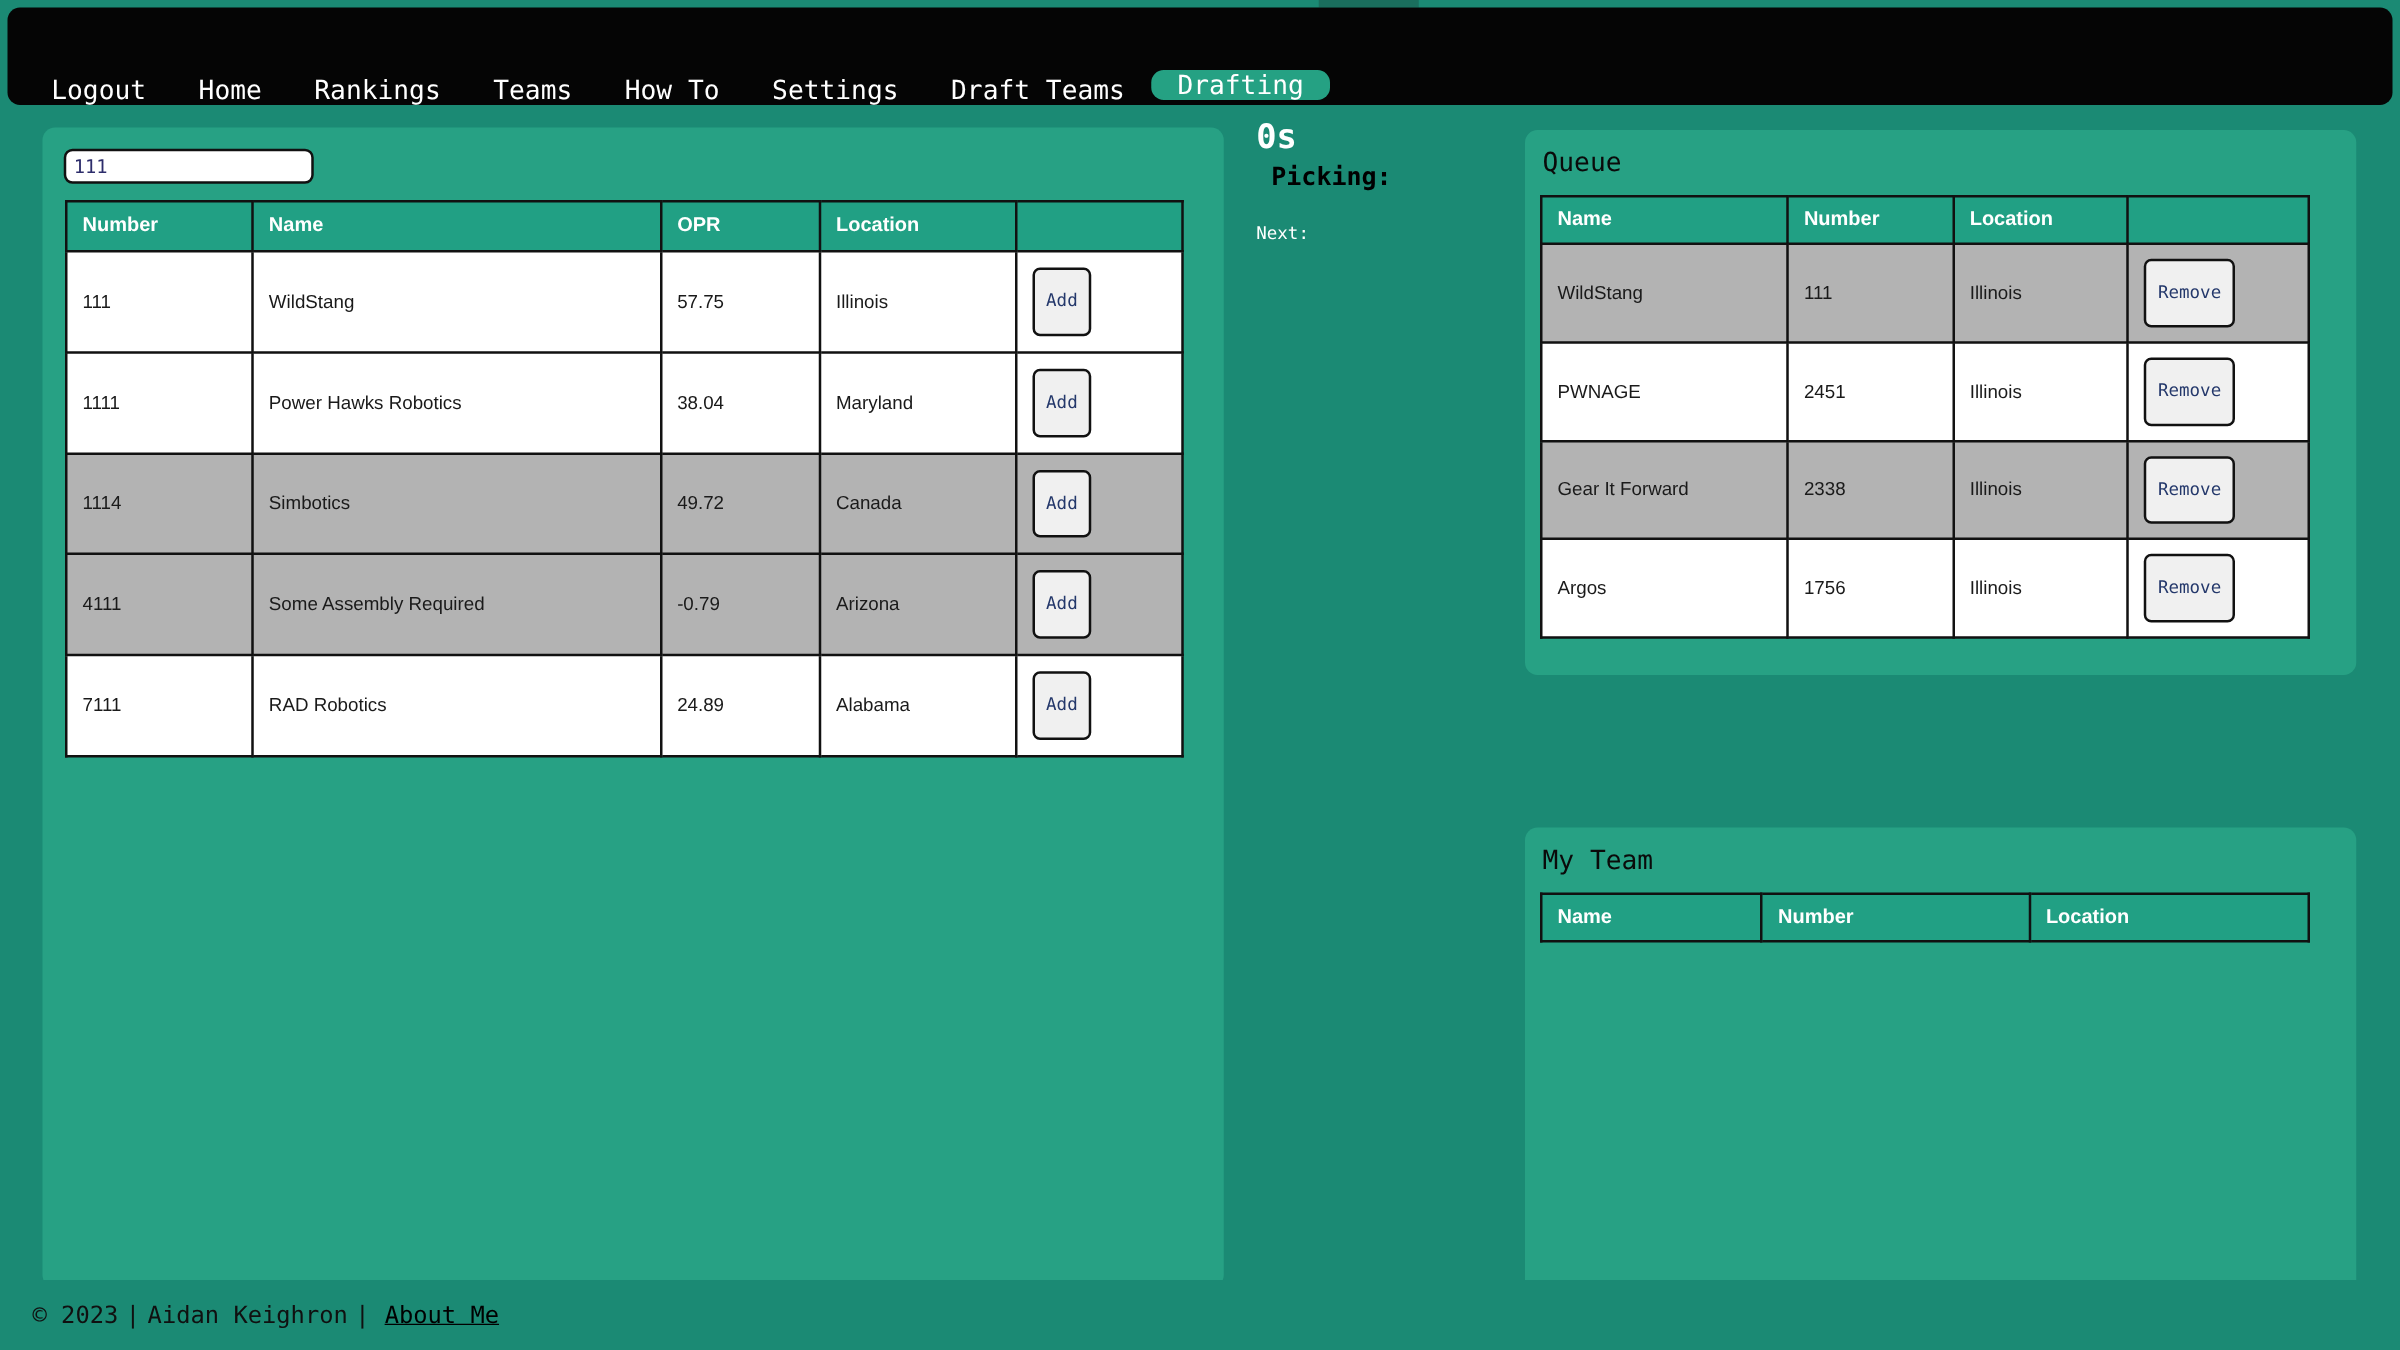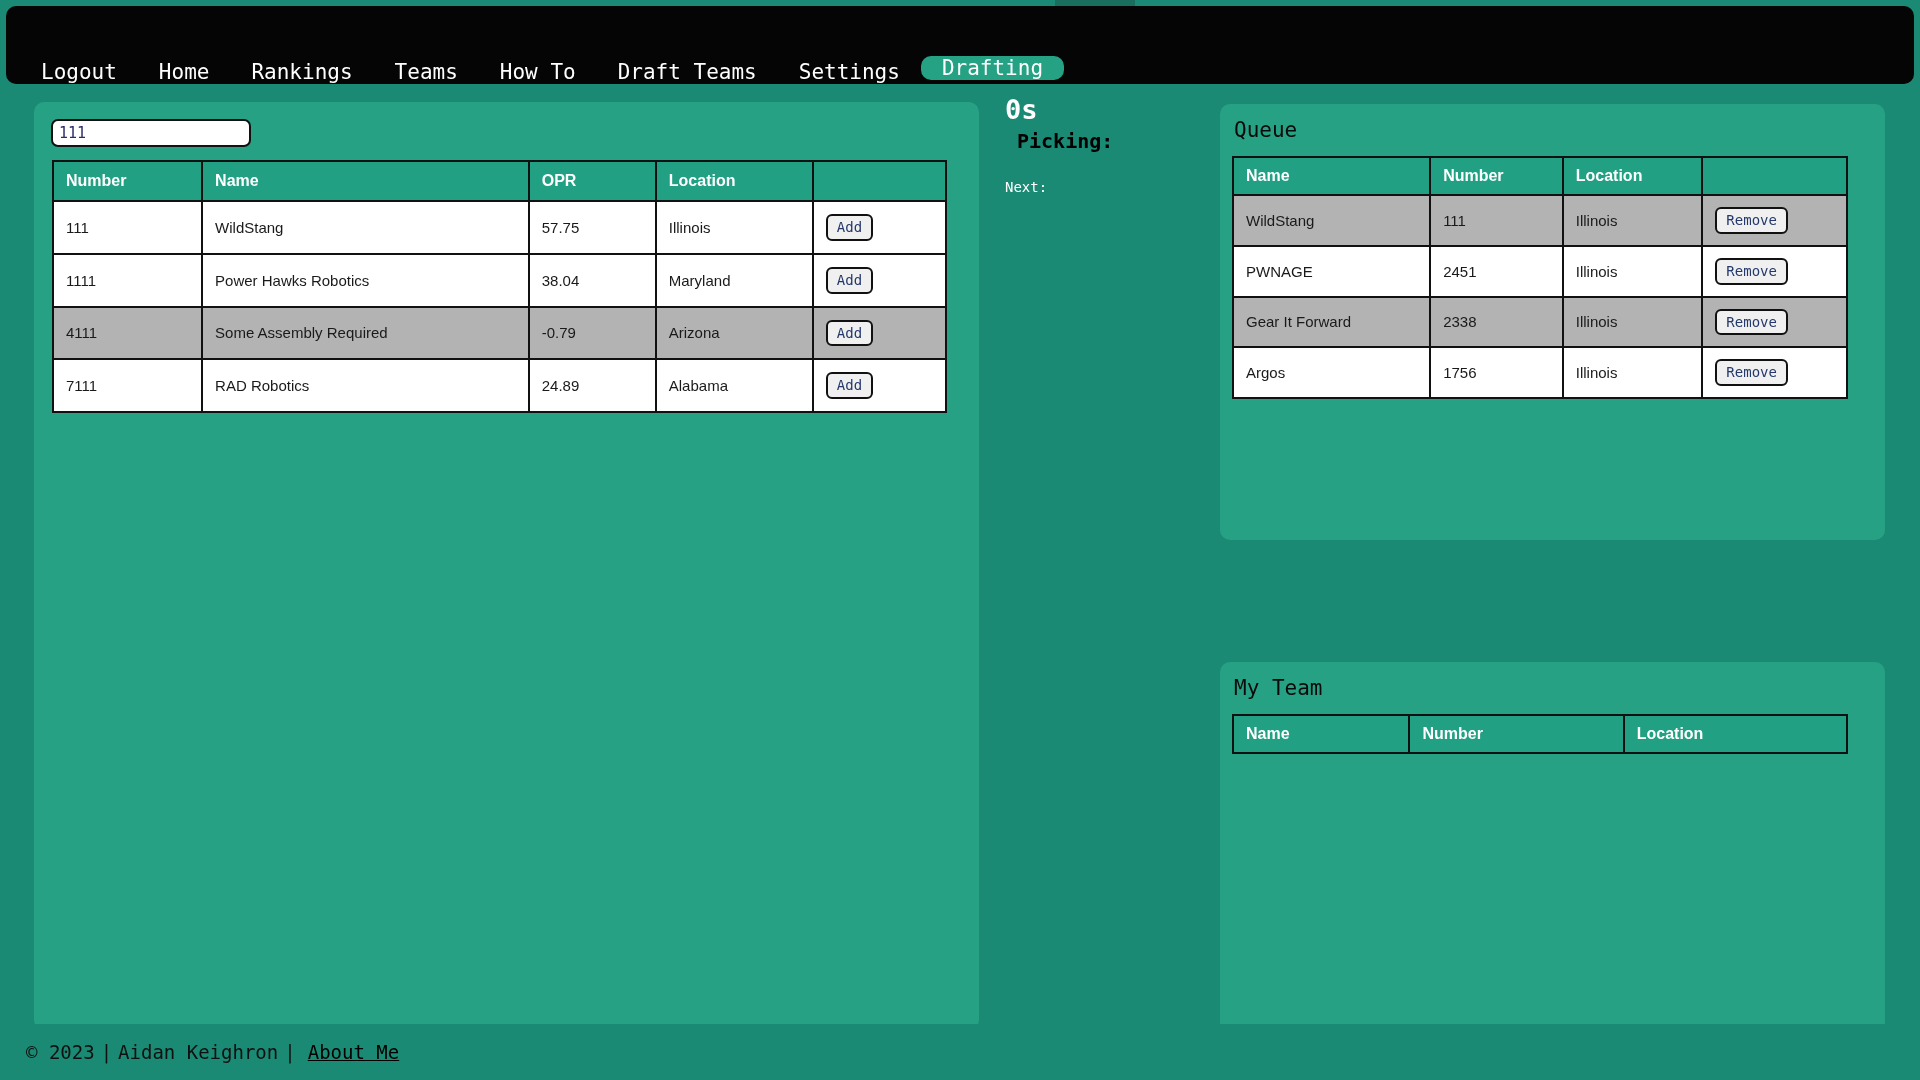--- a/index.html
+++ b/index.html
@@ -139,21 +139,21 @@
   .teams-table-wrap col.c-loc  { width: 158px; }
   .teams-table-wrap col.c-act  { width: 134px; }
 
   .btn-sm {
     font-family: "DejaVu Sans Mono", "Liberation Mono", monospace;
     font-size: 14px;
     color: #24386b;
     background: #f0f0f0;
     border: 2px solid #111111;
     border-radius: 6px;
-    padding: 3px 9px;
+    padding: 17px 9px;
     cursor: pointer;
     line-height: 1.2;
   }
 
   
   .center-col {
     position: absolute;
     left: 1005px;
     top: 0px;
     width: 200px;
@@ -252,22 +252,22 @@
 <div class="top-strip">
   <div class="top-strip-dark"></div>
 </div>
 
 <div class="navbar" id="navbar">
     <a class="nav-item" href="#">Logout</a>
     <a class="nav-item" href="#">Home</a>
     <a class="nav-item" href="#">Rankings</a>
     <a class="nav-item" href="#">Teams</a>
     <a class="nav-item" href="#">How To</a>
+    <a class="nav-item" href="#">Settings</a>
     <a class="nav-item" href="#">Draft Teams</a>
-    <a class="nav-item" href="#">Settings</a>
     <a class="nav-item active" href="#">Drafting</a>
   </div>
 
 <div class="page">
 
   <div class="left-panel">
     <input class="search-input" type="text" value="111" style="">
 
     <div class="teams-table-wrap">
       <table class="grid">
@@ -296,20 +296,27 @@
               <td><button class="btn-sm">Add</button></td>
             </tr>
             <tr class="">
               <td>1111</td>
               <td>Power Hawks Robotics</td>
               <td>38.04</td>
               <td>Maryland</td>
               <td><button class="btn-sm">Add</button></td>
             </tr>
             <tr class="alt">
+              <td>1114</td>
+              <td>Simbotics</td>
+              <td>49.72</td>
+              <td>Canada</td>
+              <td><button class="btn-sm">Add</button></td>
+            </tr>
+            <tr class="alt">
               <td>4111</td>
               <td>Some Assembly Required</td>
               <td>-0.79</td>
               <td>Arizona</td>
               <td><button class="btn-sm">Add</button></td>
             </tr>
             <tr class="">
               <td>7111</td>
               <td>RAD Robotics</td>
               <td>24.89</td>

